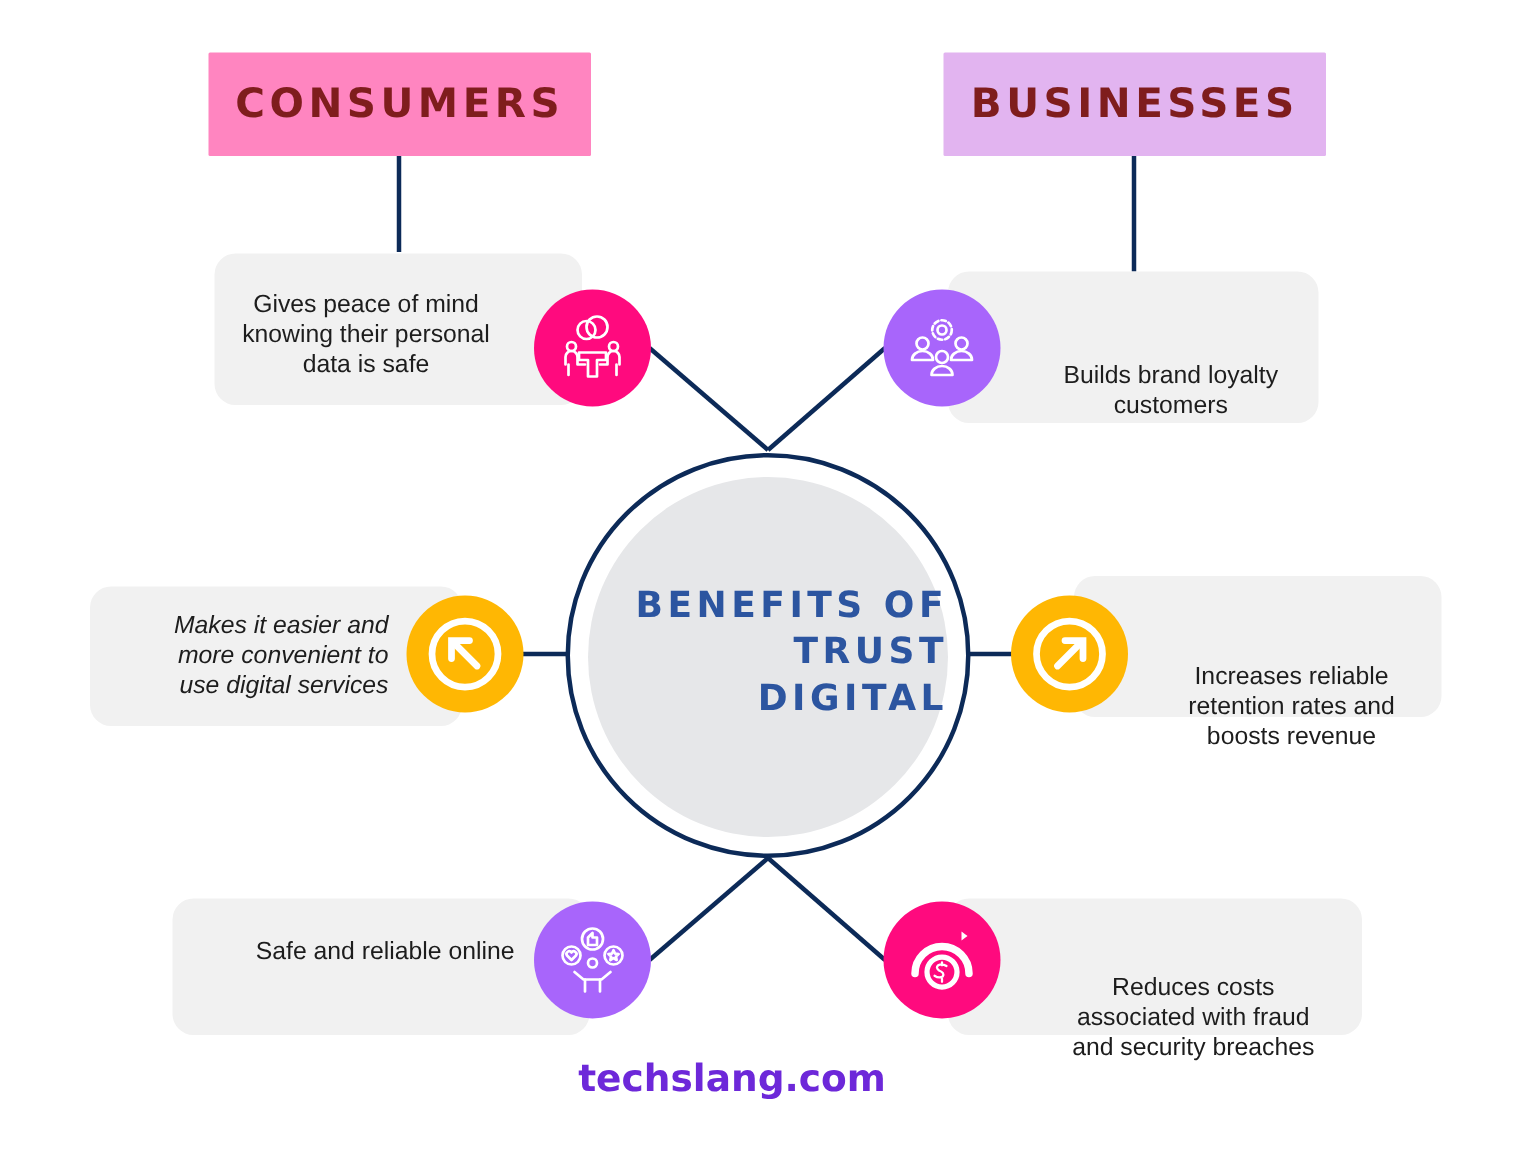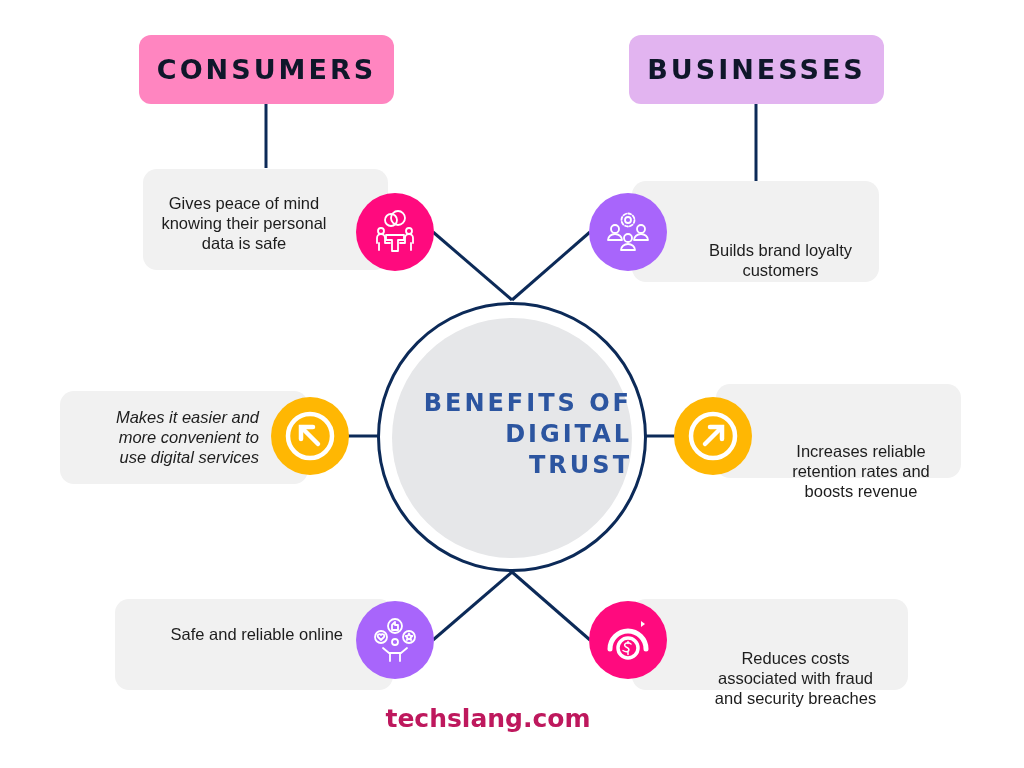--- a/index.html
+++ b/index.html
@@ -1,27 +1,27 @@
 <!DOCTYPE html>
 <html><head>
 <meta charset="utf-8">
 <style>
   html, body { margin:0; padding:0; background:#ffffff; }
   body { width:1024px; height:768px; position:relative; overflow:hidden; font-family:"Liberation Sans", sans-serif; }
-  .header-box { position:absolute; border-radius:12px; display:flex; align-items:center; justify-content:center;
-    font-family:"DejaVu Sans", sans-serif; font-weight:bold; font-size:27px; letter-spacing:3px; color:#0f172a; }
+  .header-box { position:absolute; border-radius:1px; display:flex; align-items:center; justify-content:center;
+    font-family:"DejaVu Sans", sans-serif; font-weight:bold; font-size:27px; letter-spacing:3px; color:#7f1d1d; }
   .card { position:absolute; background:#f1f1f1; border-radius:14px; }
   .card-text { position:absolute; font-family:"Liberation Sans", sans-serif; font-size:16.5px; line-height:20px; color:#1d1d1d; }
   .card-text.right { text-align:right; }
   .card-text.left { text-align:center;margin-top:36px; }
   .icon-circle { position:absolute; width:78px; height:78px; border-radius:50%; display:flex; align-items:center; justify-content:center; }
   .center-ring { position:absolute; left:377px; top:302px; width:270px; height:270px; border-radius:50%; border:3px solid #0c2a58; box-sizing:border-box; background:#fff; }
   .center-fill { position:absolute; left:392px; top:318px; width:240px; height:240px; border-radius:50%; background:#e6e7e9; }
   .center-title { position:absolute; left:392px; top:388px; width:240px; text-align:right; font-family:"DejaVu Sans", sans-serif; font-weight:bold; font-size:24px; line-height:31px; letter-spacing:3px; color:#2c55a0; }
-  .footer { position:absolute; left:0; top:704px; width:976px; text-align:center; font-family:"DejaVu Sans", sans-serif; font-weight:bold; font-size:25px; color:#be185d; }
+  .footer { position:absolute; left:0; top:704px; width:976px; text-align:center; font-family:"DejaVu Sans", sans-serif; font-weight:bold; font-size:25px; color:#6d28d9; }
   svg.lines { position:absolute; left:0; top:0; }
 </style>
 </head>
 <body>
 
 <svg class="lines" width="1024" height="768">
   <g stroke="#0c2a58" stroke-width="3" fill="none">
     <line x1="266" y1="104" x2="266" y2="168"></line>
     <line x1="756" y1="104" x2="756" y2="181"></line>
     <line x1="433" y1="232" x2="512" y2="300"></line>
@@ -37,22 +37,22 @@
   <span>CONSUMERS</span>
 </div>
 <div class="header-box" style="left:629px;top:35px;width:255px;height:69px;background:#e2b4f0;">
   <span>BUSINESSES</span>
 </div>
 
 <div class="center-ring"></div>
 <div class="center-fill"></div>
 <div class="center-title">
   <div>BENEFITS OF</div>
+  <div>TRUST</div>
   <div>DIGITAL</div>
-  <div>TRUST</div>
 </div>
 
 <div class="card" style="left:143px;top:169px;width:245px;height:101px;"></div>
 <div class="card-text right" style="left:150px;top:193px;width:188px;text-align:center;">
   <div>Gives peace of mind</div>
   <div>knowing their personal</div>
   <div>data is safe</div>
 </div>
 <div class="icon-circle" style="left:356px;top:193px;background:#ff0a7e;">
   <svg width="46" height="46" viewBox="0 0 46 46" fill="none" stroke="#fff" stroke-width="1.8" stroke-linecap="round" stroke-linejoin="round">

